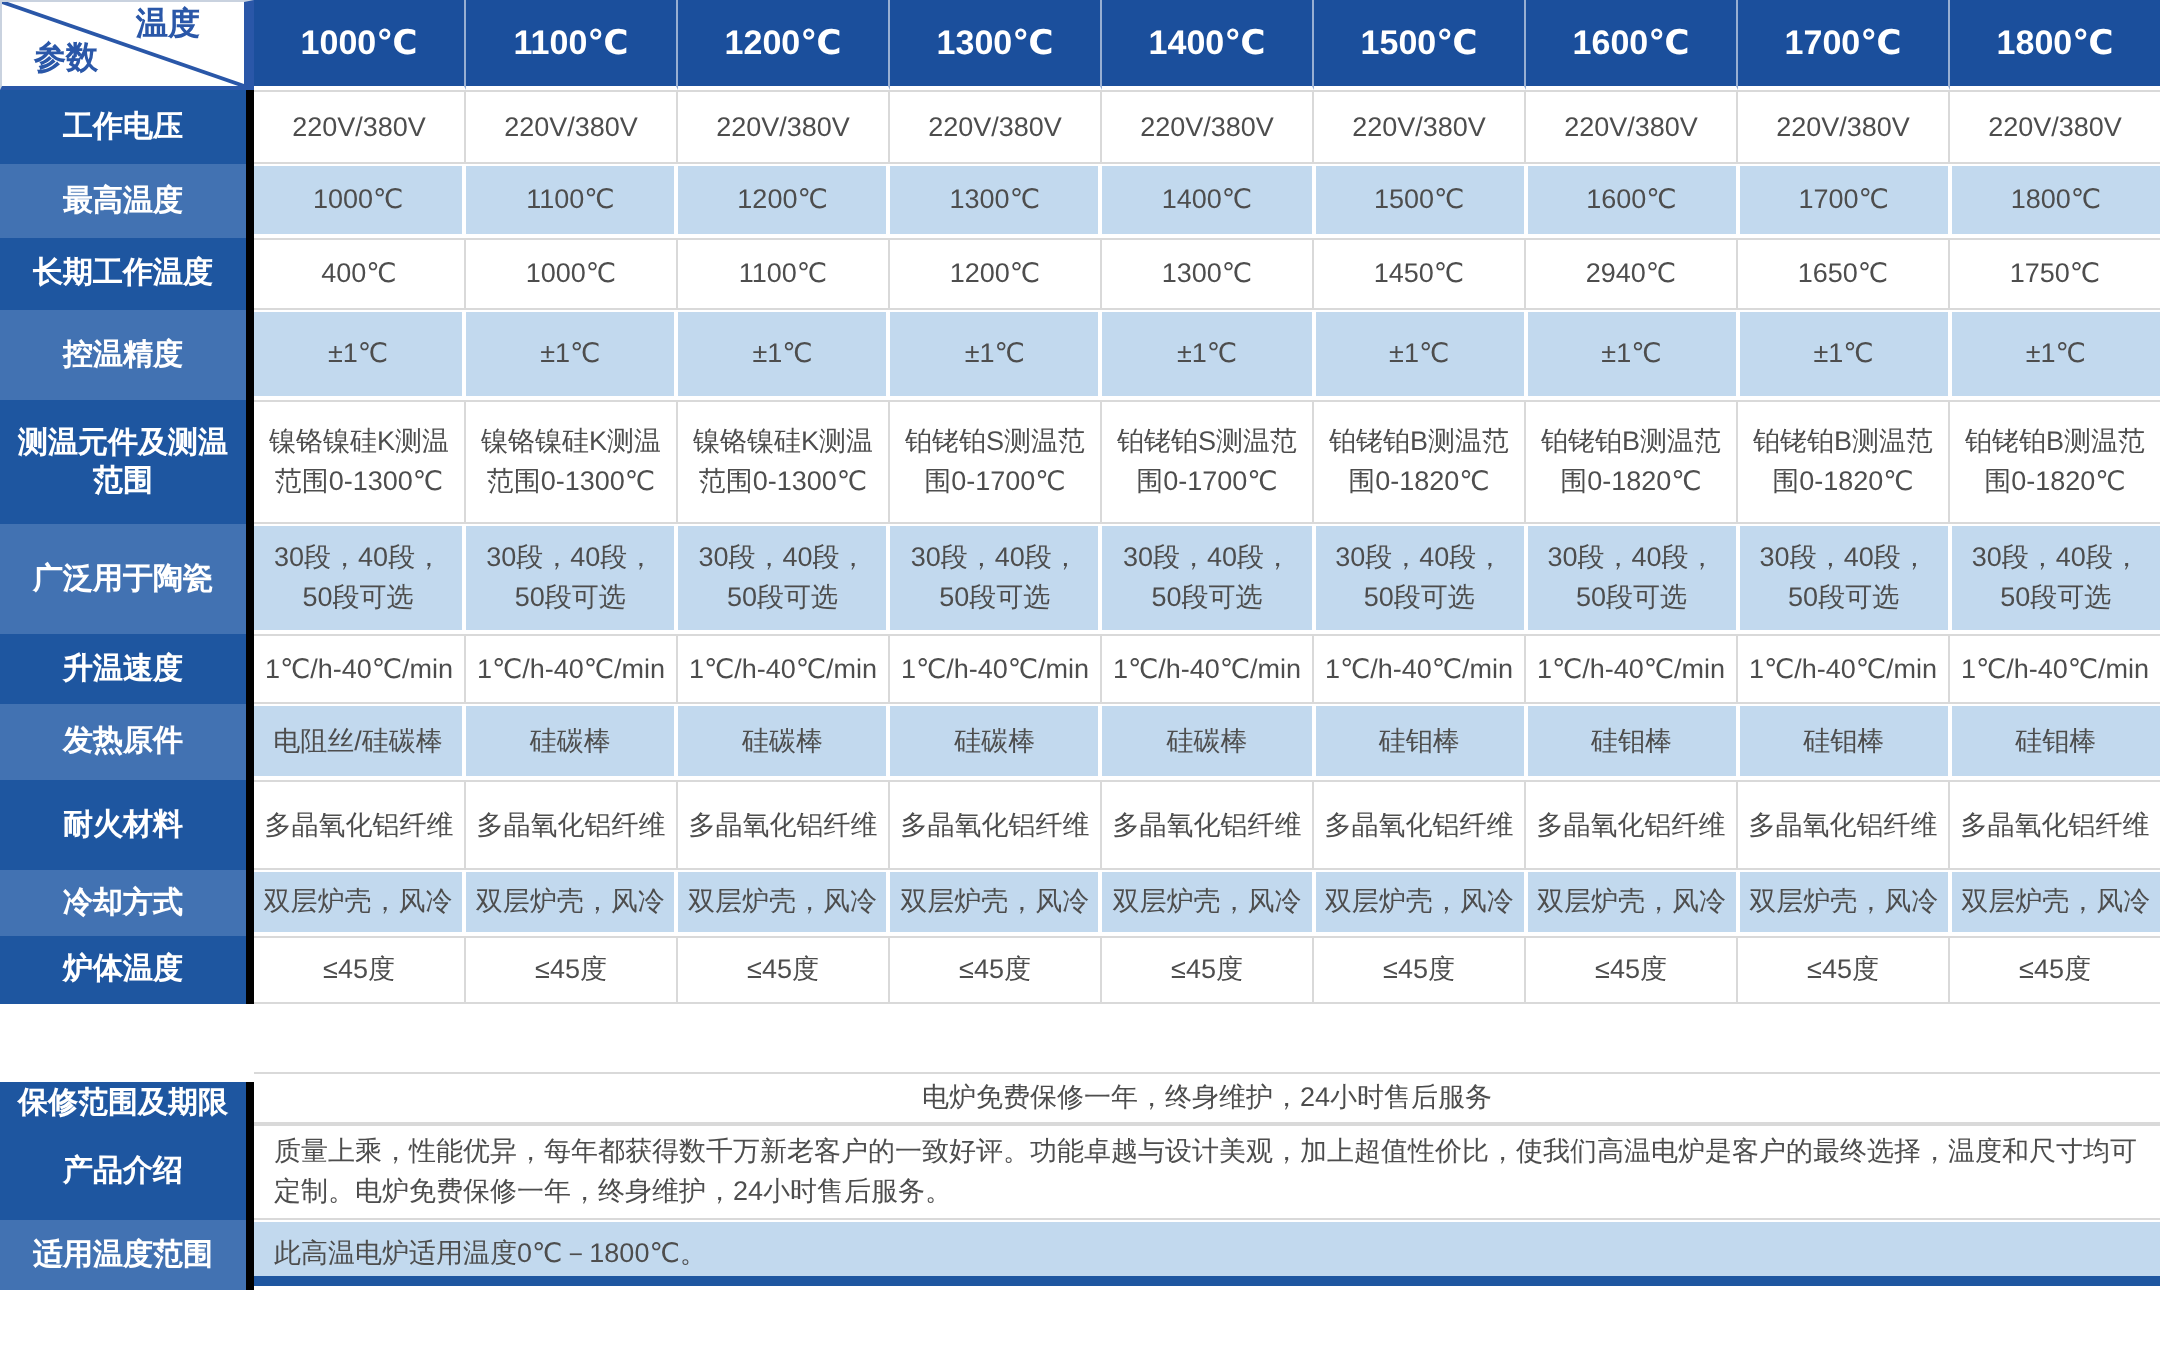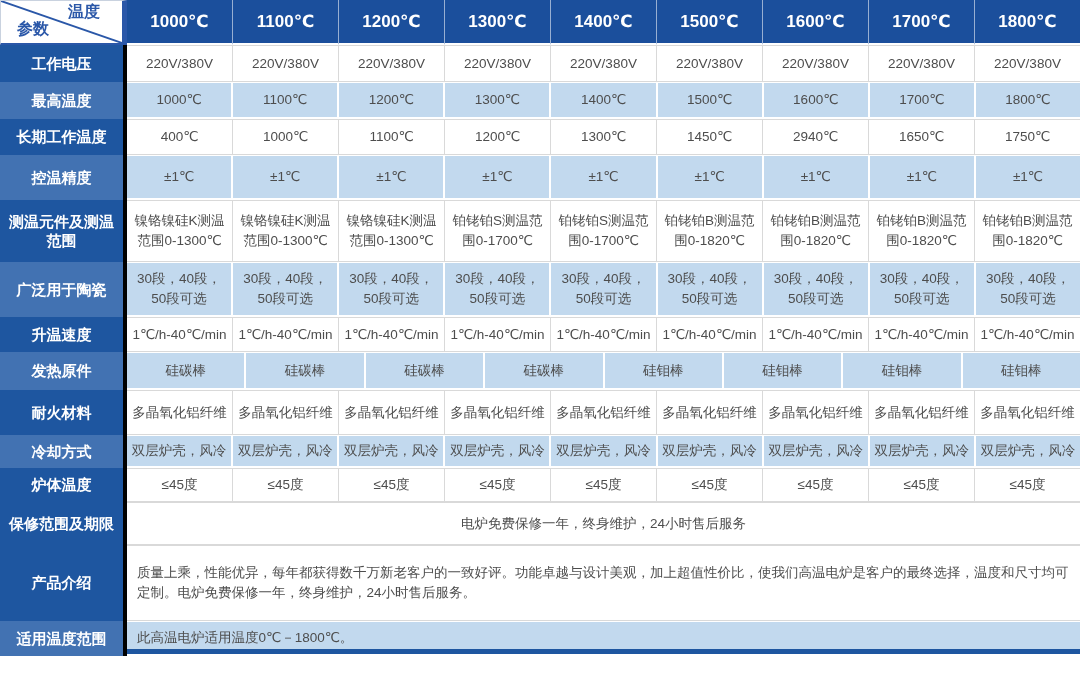--- a/index.html
+++ b/index.html
@@ -168,20 +168,21 @@
         <div class="data-cell">1℃/h-40℃/min</div>
         <div class="data-cell">1℃/h-40℃/min</div>
         <div class="data-cell">1℃/h-40℃/min</div>
         <div class="data-cell">1℃/h-40℃/min</div>
         <div class="data-cell">1℃/h-40℃/min</div>
         <div class="data-cell">1℃/h-40℃/min</div>
         <div class="data-cell">1℃/h-40℃/min</div>
       </div>
       <div class="row shade-blue" style="height: 38px;">
         <div class="label-cell label-light">发热原件</div>
+        <div class="data-cell">电阻丝/硅碳棒</div>
         <div class="data-cell">硅碳棒</div>
         <div class="data-cell">硅碳棒</div>
         <div class="data-cell">硅碳棒</div>
         <div class="data-cell">硅碳棒</div>
         <div class="data-cell">硅钼棒</div>
         <div class="data-cell">硅钼棒</div>
         <div class="data-cell">硅钼棒</div>
         <div class="data-cell">硅钼棒</div>
       </div>
       <div class="row shade-white" style="height: 45px;">
@@ -213,25 +214,25 @@
         <div class="data-cell">≤45度</div>
         <div class="data-cell">≤45度</div>
         <div class="data-cell">≤45度</div>
         <div class="data-cell">≤45度</div>
         <div class="data-cell">≤45度</div>
         <div class="data-cell">≤45度</div>
         <div class="data-cell">≤45度</div>
         <div class="data-cell">≤45度</div>
         <div class="data-cell">≤45度</div>
       </div>
-      <div class="row shade-white" style="height: 43px;">
+      <div class="row shade-white" style="height: 60px; align-items: flex-end;">
         <div class="label-cell label-dark">保修范围及期限</div>
         <div class="data-cell span-cell align-center">电炉免费保修一年，终身维护，24小时售后服务</div>
       </div>
-      <div class="row shade-white" style="height: 76px;">
+      <div class="row shade-white" style="height: 48px;">
         <div class="label-cell label-dark">产品介绍</div>
         <div class="data-cell span-cell align-left">质量上乘，性能优异，每年都获得数千万新老客户的一致好评。功能卓越与设计美观，加上超值性价比，使我们高温电炉是客户的最终选择，温度和尺寸均可定制。电炉免费保修一年，终身维护，24小时售后服务。</div>
       </div>
       <div class="row shade-blue" style="height: 35px;">
         <div class="label-cell label-light">适用温度范围</div>
         <div class="data-cell span-cell align-left">此高温电炉适用温度0℃－1800℃。</div>
       </div>
     </div>
 </div>
 

